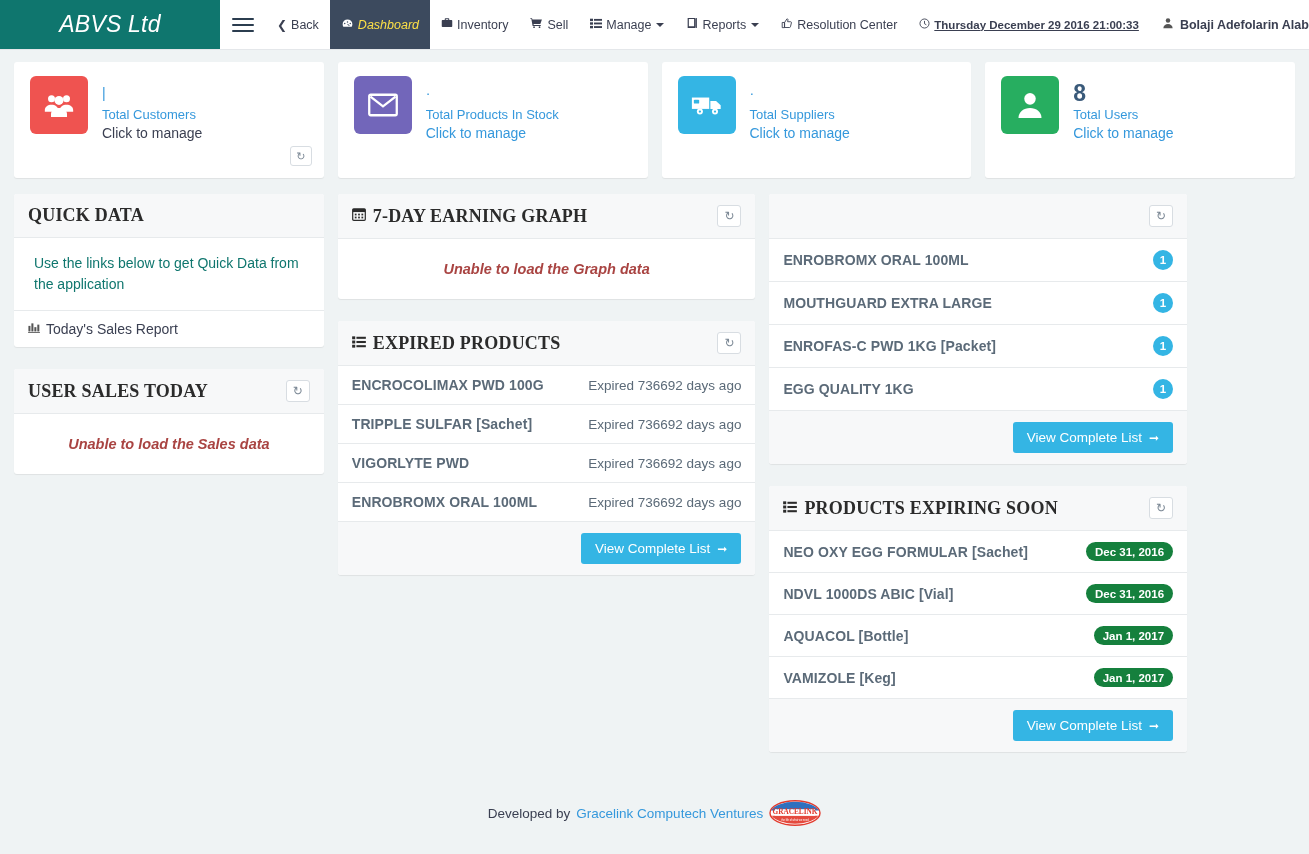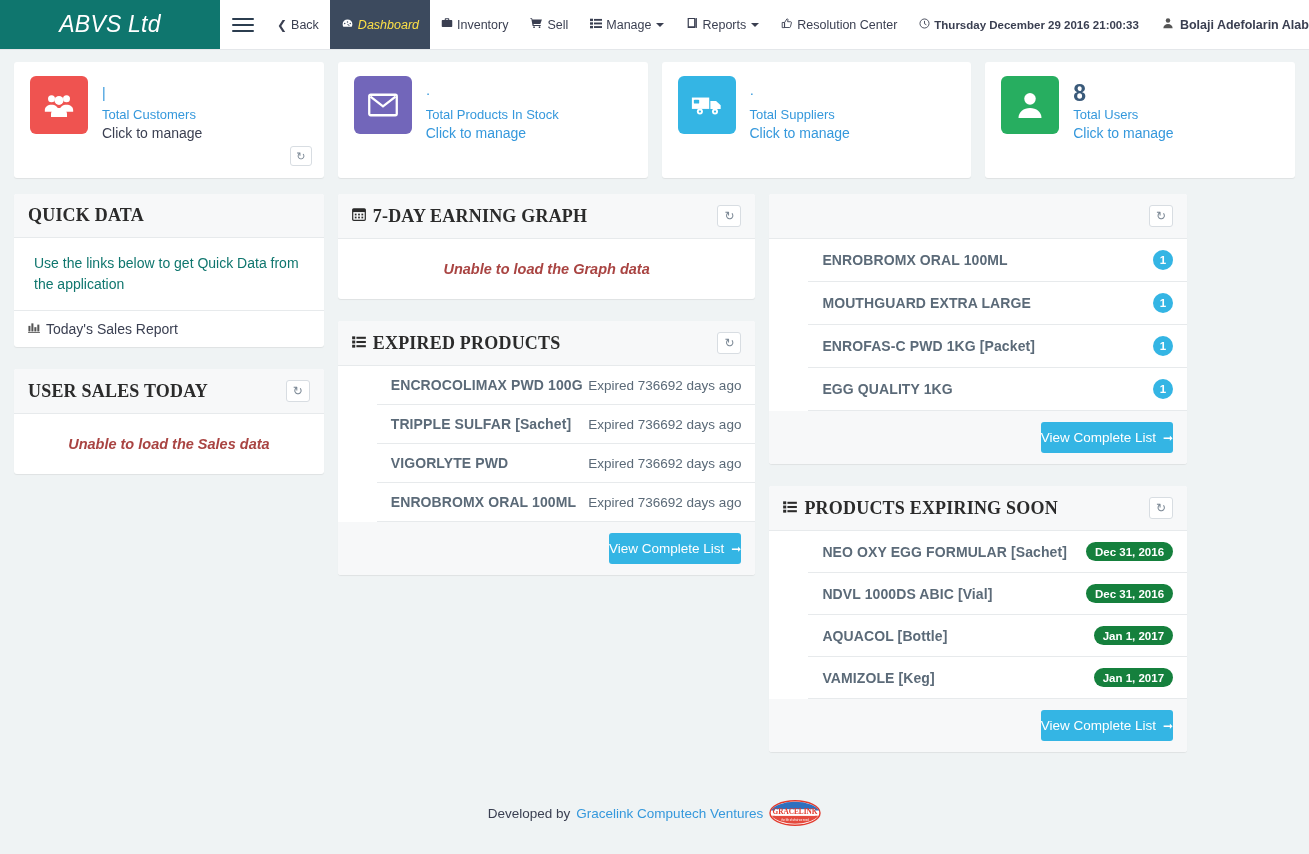--- a/index.html
+++ b/index.html
@@ -57,21 +57,21 @@
   .nav-item .ic { margin-right: 4px; font-size: 12px; display: inline-block; }
   .nav-item.active { background: #3c4a5e; color: #fde047; font-style: italic; }
   .nav-item .caret {
     display: inline-block; margin-left: 5px;
     border-left: 4px solid transparent; border-right: 4px solid transparent;
     border-top: 4px solid currentColor;
   }
   .nav-time {
     display: flex; align-items: center;
     font-size: 11.5px; font-weight: bold; color: #3a3f51;
-    padding: 0 11px; white-space: nowrap;
+    padding: 0 11px; white-space: nowrap; text-decoration: underline;
   }
   .nav-time .ic { margin-right: 4px; font-weight: normal; }
   .nav-right { margin-left: auto; display: flex; align-items: stretch; }
   .nav-user {
     display: flex; align-items: center; padding: 0 18px 0 12px;
     font-size: 12.5px; font-weight: bold; color: #3a3f51; cursor: pointer; white-space: nowrap;
   }
   .nav-user .ic { margin-right: 6px; font-weight: normal; color: #555; }
 
   
@@ -167,21 +167,20 @@
     cursor: pointer;
   }
   .list-link .ic { margin-right: 6px; color: #555; font-size: 12px; }
 
   
   .lrow {
     display: flex; align-items: center;
     padding: 11px 14px;
     border-bottom: 1px solid #e7eaec;
     cursor: pointer;
-    margin-left: 39px;
   }
   .lrow .name {
     font-size: 14px; font-weight: bold; color: #5b6a78;
     letter-spacing: .1px;
   }
   .lrow .meta { margin-left: auto; font-size: 13.5px; color: #5b6a78; }
   .badge-num {
     margin-left: auto;
     background: #34b5e4; color: #fff;
     min-width: 20px; height: 20px; border-radius: 10px;
@@ -198,21 +197,21 @@
     padding: 0 9px; white-space: nowrap;
   }
   .panel-foot {
     background: #f7f8f9;
     padding: 11px 14px;
     display: flex; justify-content: flex-end;
   }
   .btn-list {
     background: #34b5e4; color: #ffffff;
     border: none; border-radius: 3px;
-    padding: 8px 0;
+    padding: 8px 14px;
     font-size: 13.5px; font-family: "Liberation Sans", sans-serif;
     cursor: pointer;
     display: inline-flex; align-items: center;
   }
   .btn-list .arr { margin-left: 7px; font-size: 12px; }
 
   
   .footer {
     text-align: center;
     padding: 26px 0 20px;

